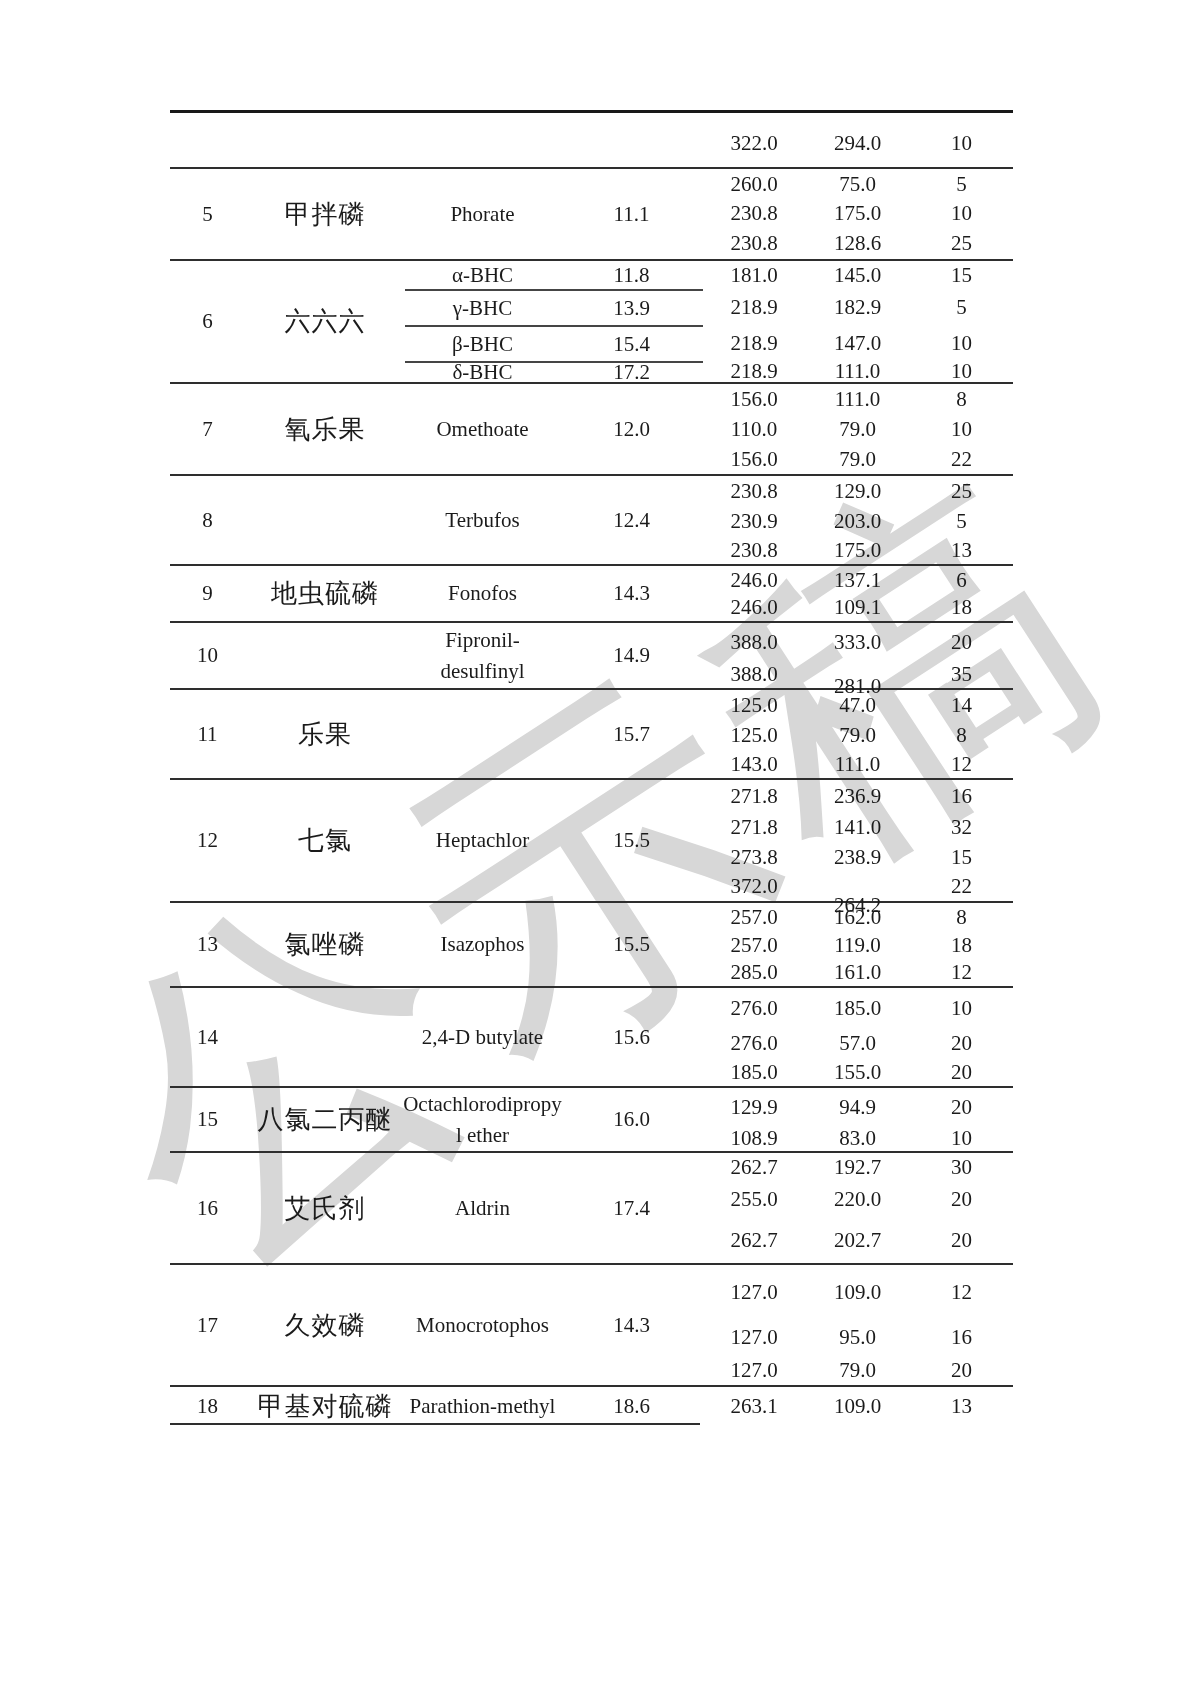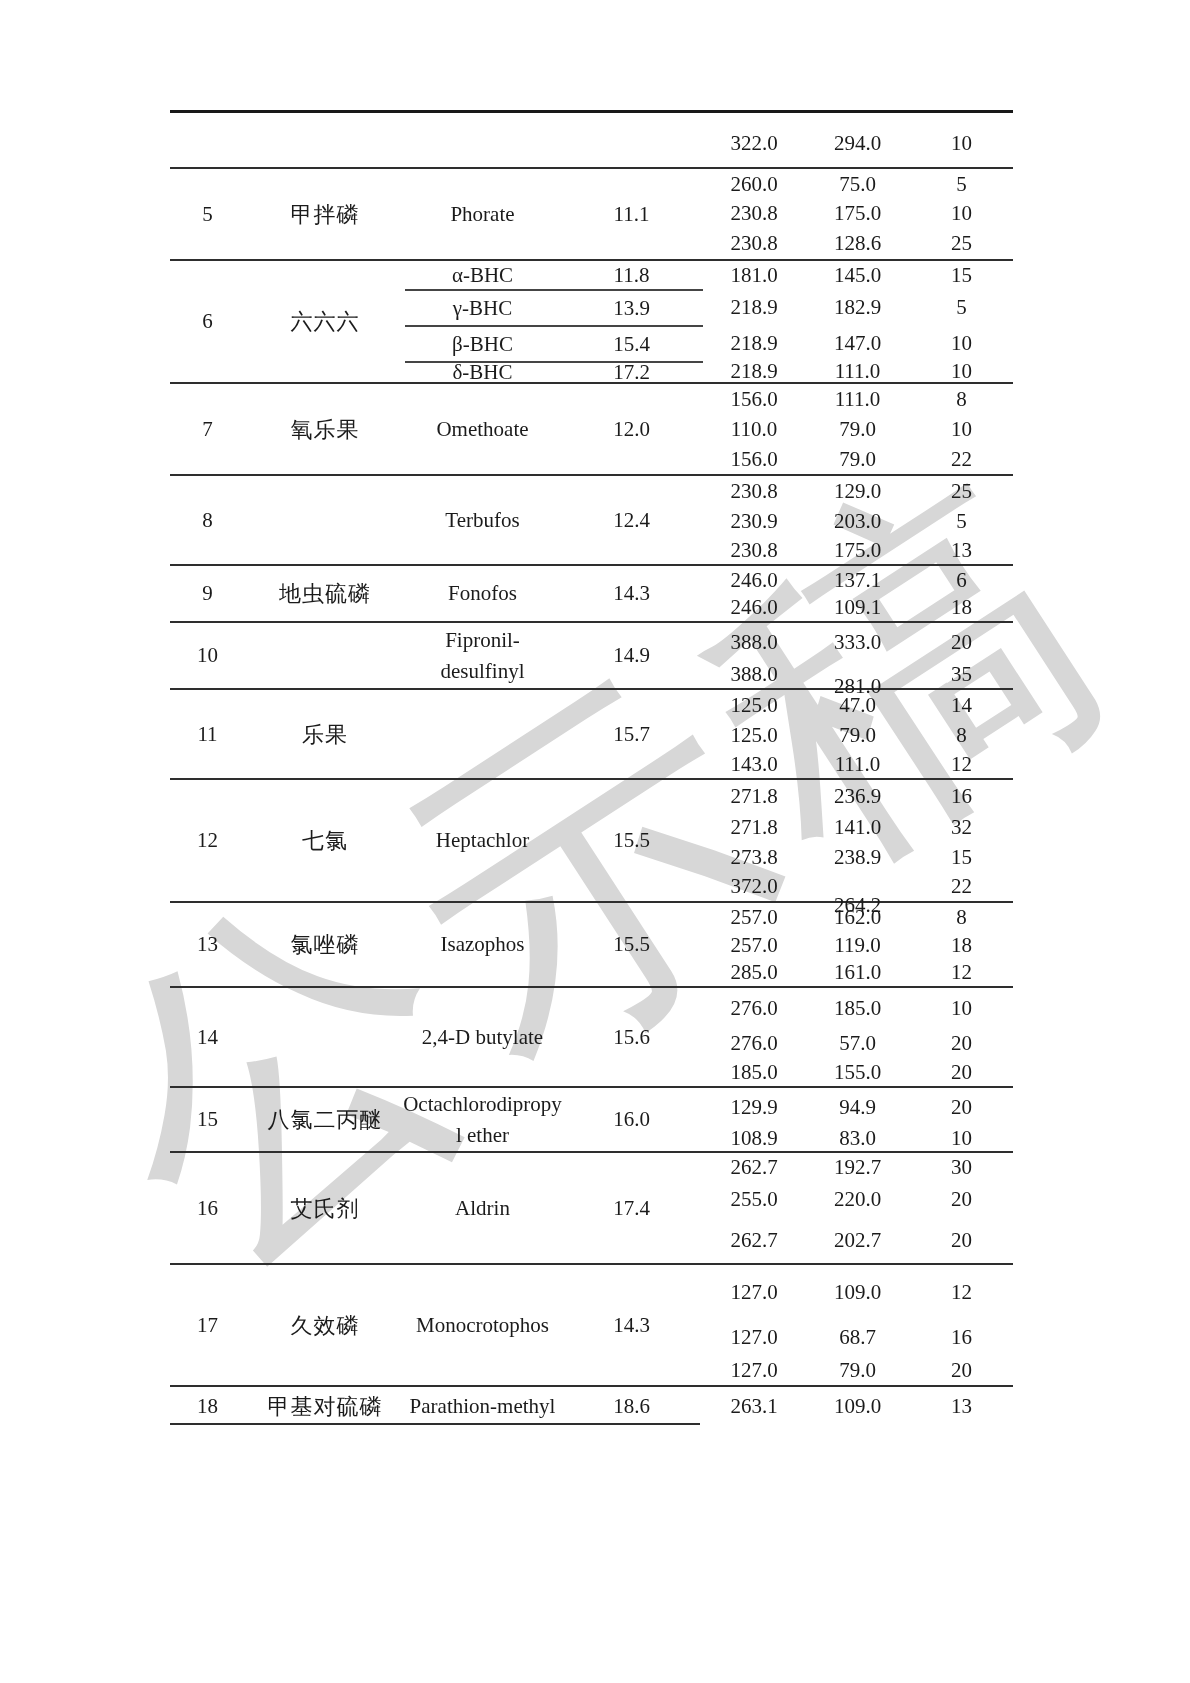--- a/index.html
+++ b/index.html
@@ -42,21 +42,21 @@
   .group.last { border-bottom: none; }
   .cell {
     display: flex;
     align-items: center;
     justify-content: center;
     text-align: center;
     font-size: 21px;
     line-height: 31px;
     overflow: visible;
   }
-  .cn { font-size: 22px; letter-spacing: 1px; }
+  .cn { font-size: 26px; letter-spacing: 1px; }
   .en { white-space: pre-line; }
   .sub-sep { border-top: 2px solid #454545; }
   .cont .cell { align-items: flex-end; padding-bottom: 8px; }
   .partial-rule {
     position: absolute;
     left: 0;
     bottom: 0;
     width: 530px;
     height: 2px;
     background: #2e2e2e;
@@ -259,21 +259,21 @@
       </div>
       <div class="group" style="grid-template-columns: 75px 160px 155px 143px 102px 105px 103px; grid-template-rows: 54px 36px 30px;">
         <div class="cell" style="grid-area: 1 / 1 / span 3;">17</div>
         <div class="cell cn" style="grid-area: 1 / 2 / span 3;">久效磷</div>
         <div class="cell en" style="grid-area: 1 / 3 / span 3;">Monocrotophos</div>
         <div class="cell" style="grid-area: 1 / 4 / span 3;">14.3</div>
         <div class="cell" style="grid-area: 1 / 5 / span 1;">127.0</div>
         <div class="cell" style="grid-area: 1 / 6 / span 1;">109.0</div>
         <div class="cell" style="grid-area: 1 / 7 / span 1;">12</div>
         <div class="cell" style="grid-area: 2 / 5 / span 1;">127.0</div>
-        <div class="cell" style="grid-area: 2 / 6 / span 1;">68.7</div>
+        <div class="cell" style="grid-area: 2 / 6 / span 1;">95.0</div>
         <div class="cell" style="grid-area: 2 / 7 / span 1;">16</div>
         <div class="cell" style="grid-area: 3 / 5 / span 1;">127.0</div>
         <div class="cell" style="grid-area: 3 / 6 / span 1;">79.0</div>
         <div class="cell" style="grid-area: 3 / 7 / span 1;">20</div>
       </div>
       <div class="group last" style="grid-template-columns: 75px 160px 155px 143px 102px 105px 103px; grid-template-rows: 38px;">
         <div class="cell" style="grid-area: 1 / 1 / span 1;">18</div>
         <div class="cell cn" style="grid-area: 1 / 2 / span 1;">甲基对硫磷</div>
         <div class="cell en" style="grid-area: 1 / 3 / span 1;">Parathion-methyl</div>
         <div class="cell" style="grid-area: 1 / 4 / span 1;">18.6</div>

